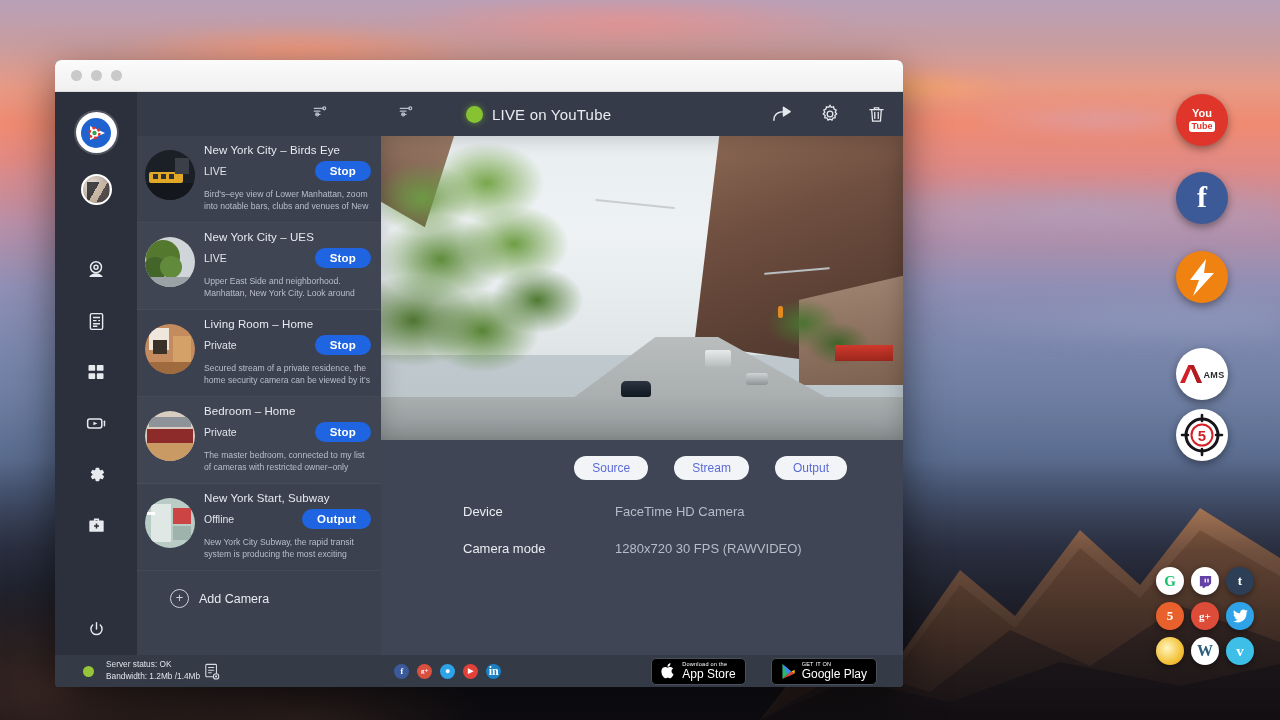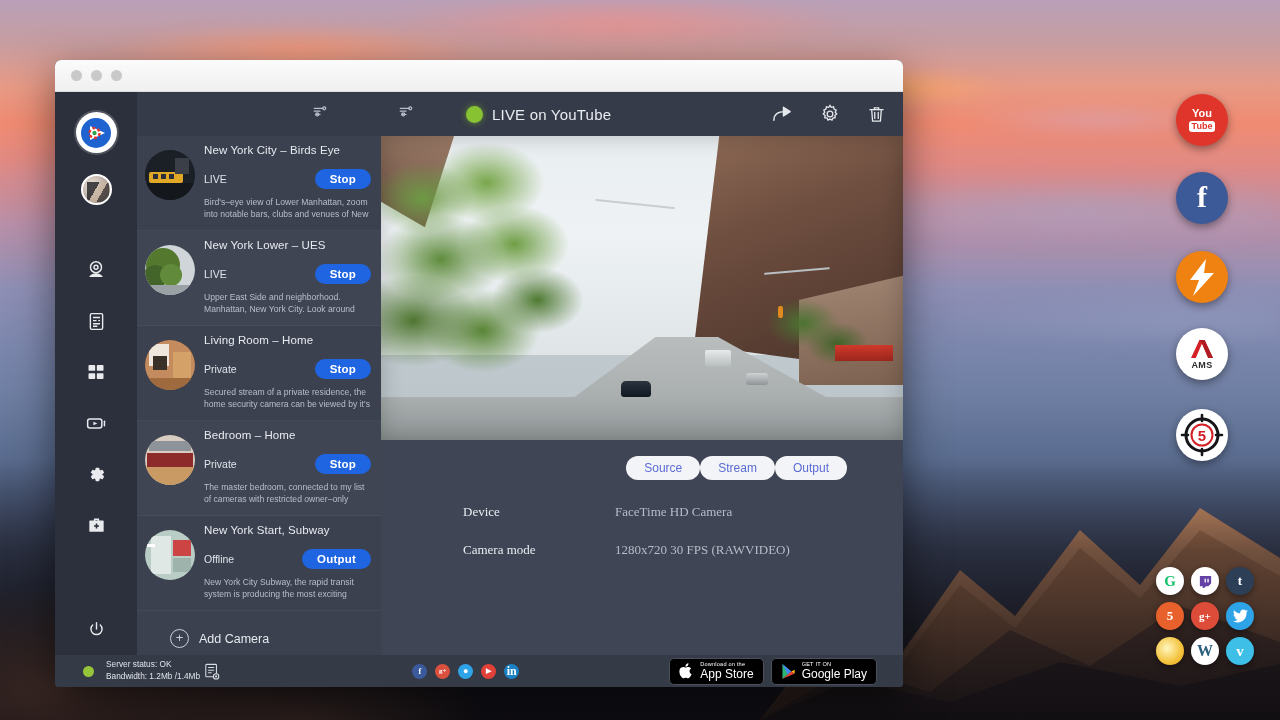--- a/index.html
+++ b/index.html
@@ -118,21 +118,21 @@
     margin-top: 6px; overflow: hidden; position: relative;
     background: #2b2f38;
   }
   .caminfo { flex: 1 1 auto; min-width: 0; }
   .camname {
     color: #e7eaef; font-size: 11.5px; letter-spacing:.1px;
     white-space: nowrap; overflow: hidden; text-overflow: ellipsis;
   }
   .camstatusline {
     display:flex; align-items:center; justify-content: space-between;
-    margin-top: 12px; height: 21px;
+    margin-top: 4px; height: 21px;
   }
   .camstatus { color: #dfe3ea; font-size: 10.5px; }
   .actbtn {
     background: #1f64e0; color:#fff; border:none; border-radius: 11px;
     font-size: 11.5px; font-weight: bold; padding: 4px 15px; cursor: pointer;
     font-family:"Liberation Sans", sans-serif; letter-spacing:.2px;
   }
   .camdesc {
     color: #b9bfca; font-size: 8.6px; line-height: 1.42; margin-top: 7px;
     max-height: 25px; overflow: hidden;
@@ -201,31 +201,31 @@
   .vlamp { position:absolute; left:41%; top:22%; width:80px; height:2px;
     background:#c9cdd0; transform: rotate(6deg); border-radius:2px; }
   .vlamp2 { position:absolute; right:14%; top:44%; width:66px; height:2px;
     background:#b8bec2; transform: rotate(-5deg); border-radius:2px; }
   .vsignal { position:absolute; right:23%; top:56%; width:5px; height:12px;
     background:#e08a20; border-radius:2px; }
   .vsidestrip { position:absolute; left:0; top:0; width:100%; height:100%;
     box-shadow: inset 0 0 22px rgba(0,0,0,.22); }
 
   
-  #pills { display:flex; justify-content:flex-end; 
+  #pills { display:flex; justify-content:flex-end; gap: 26px;
     padding: 16px 56px 0 0; }
   .pill {
     background: #f3f4f7; color:#5b6bd6; border:none; border-radius: 13px;
     padding: 5px 18px; font-size: 12px; cursor:pointer;
     font-family:"Liberation Sans", sans-serif;
   }
 
   
   #specs { padding: 24px 0 0 82px; }
-  .specrow { display:flex; margin-bottom: 22px; font-family: Liberation Serif, serif; }
+  .specrow { display:flex; margin-bottom: 22px; }
   .speclabel { width: 152px; color:#e9ecf1; font-size: 13px; }
   .specvalue { color:#b6bcc8; font-size: 13px; }
 
   
   #statusbar {
     position:absolute; left:0; bottom:0; width: 848px; height: 32px;
     background: #343a46; display:flex; align-items:center; padding: 0 14px;
   }
   .sdot { width: 11px; height:11px; border-radius:50%; background:#97c53a;
     margin-left: 14px; margin-right: 12px; }
@@ -235,21 +235,21 @@
   #socialmini { display:flex; gap: 8px; margin-right: 150px; }
   .smini { width: 15px; height:15px; border-radius:50%; display:flex;
     align-items:center; justify-content:center; color:#fff; font-size: 8px;
     font-weight: bold; font-family:"Liberation Serif", serif; }
   .badge {
     background:#000; border:1px solid #4a4f59; border-radius: 5px; height: 27px;
     display:flex; align-items:center; gap: 6px; padding: 0 9px; cursor:pointer;
   }
   .badge .btxt small { display:block; color:#fff; font-size: 5.6px; letter-spacing:.2px; line-height:1; }
   .badge .btxt b { display:block; color:#fff; font-size: 12px; line-height: 1.05; font-weight: normal; }
-  #badges { display:flex; gap: 7px; margin-right: 12px; }
+  #badges { display:flex; gap: 25px; margin-right: 12px; }
 
   
   .dicon {
     position:absolute; border-radius:50%;
     display:flex; align-items:center; justify-content:center;
     box-shadow: 0 3px 9px rgba(0,0,0,.4); cursor:pointer;text-align:center;
   }
   .dbig { width: 52px; height:52px; }
   .dsml { width: 28px; height:28px; box-shadow: 0 2px 6px rgba(0,0,0,.4); }
   .dsml span { font-size: 13px; font-weight: bold; color:#fff;
@@ -382,21 +382,21 @@
             <div class="thumb">
               <svg width="50" height="50" viewBox="0 0 50 50">
                 <rect width="50" height="50" fill="#cfd5d8"></rect>
                 <circle cx="18" cy="20" r="17" fill="#55782f"></circle>
                 <circle cx="10" cy="32" r="12" fill="#44652a"></circle>
                 <circle cx="26" cy="30" r="11" fill="#618a3a"></circle>
                 <rect x="0" y="40" width="50" height="10" fill="#9aa2a6"></rect>
               </svg>
             </div>
             <div class="caminfo">
-              <div class="camname">New York Lower – UES</div>
+              <div class="camname">New York City – UES</div>
               <div class="camstatusline">
                 <span class="camstatus">LIVE</span>
                 <button class="actbtn">Stop</button>
               </div>
               <div class="camdesc">Upper East Side and neighborhood. Manhattan, New York City. Look around Central Park, the ...</div>
             </div>
           </div>
 
           <div class="camrow">
             <div class="thumb">
@@ -598,21 +598,21 @@
   <div class="dicon dbig" style="left:1176px; top:172px; background:#3d5a98;">
     <span style="color:#fff;font-size:30px;font-family:'Liberation Serif',serif;font-weight:bold;line-height:1;margin-top:-3px;">f</span>
   </div>
 
   <div class="dicon dbig" style="left:1176px; top:251px; background:#f08211; overflow:hidden;">
     <svg width="52" height="52" viewBox="0 0 52 52">
       <path d="M30 8 L14 29 L23 29 L17 45 L38 22 L28 22 Z" fill="#fff"></path>
     </svg>
   </div>
 
-  <div class="dicon dbig" style="left:1176px; top:328px; background:#fff; flex-direction:column;">
+  <div class="dicon dbig" style="left:1176px; top:348px; background:#fff; flex-direction:row;">
     <svg width="24" height="20" viewBox="0 0 24 20">
       <path d="M9.4 1 L1 19 L5.8 19 L12 4.5 L18.2 19 L23 19 L14.6 1 Z" fill="#d32027"></path>
       <path d="M9.4 1 L14.6 1 L23 19 L18.2 19 L12 4.5 Z" fill="#b01c22"></path>
     </svg>
     <span style="color:#2a2a2a;font-size:9px;font-weight:bold;letter-spacing:.4px;margin-top:1px;">AMS</span>
   </div>
 
   <div class="dicon dbig" style="left:1176px; top:409px; background:#fff;">
     <svg width="46" height="46" viewBox="0 0 46 46">
       <circle cx="23" cy="23" r="16" fill="none" stroke="#15151a" stroke-width="3"></circle>

